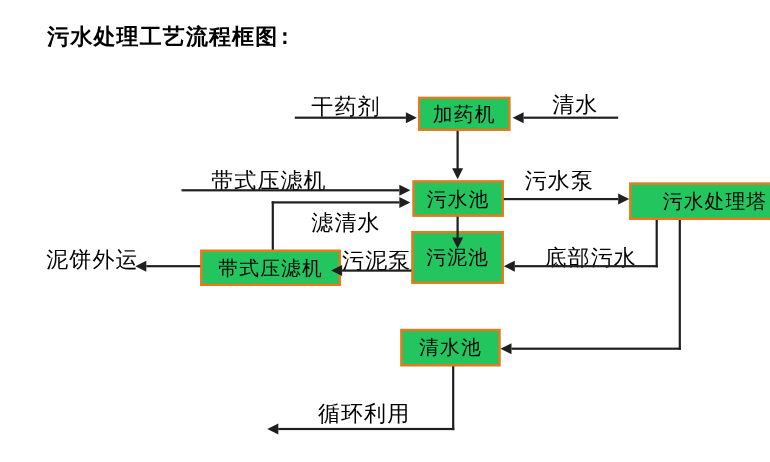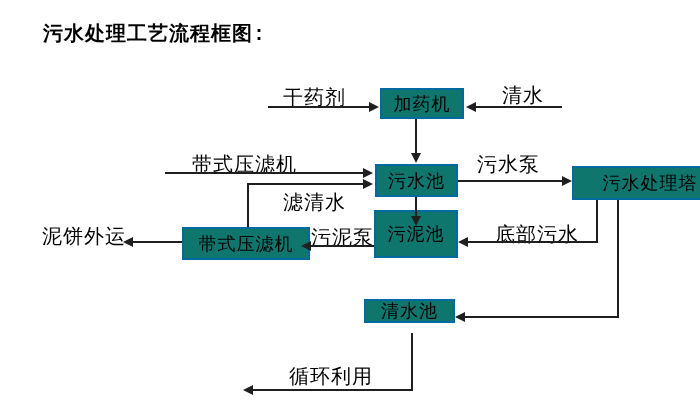--- a/index.html
+++ b/index.html
@@ -22,22 +22,22 @@
     left: 18px;
     top: 20px;
     font-size: 20px;
     font-weight: bold;
     letter-spacing: 1px;
     white-space: nowrap;
   }
   .node {
     position: absolute;
     box-sizing: border-box;
-    border: 2px solid #0369a1;
-    background: #0f766e;
+    border: 2px solid #f97316;
+    background: #22c55e;
     display: flex;
     align-items: center;
     justify-content: center;
     font-size: 18px;
     letter-spacing: 1px;
     white-space: nowrap;
   }
   .lbl {
     position: absolute;
     font-size: 20px;
@@ -78,21 +78,21 @@
 
 <div class="canvas">
 
   <div class="title">污水处理工艺流程框图:</div>
 
   <div class="node" style="left:355px; top:88px; width:84px; height:31px;">加药机</div>
   <div class="node" style="left:350px; top:164px; width:83px; height:33px;">污水池</div>
   <div class="node" style="left:547px; top:166px; width:156px; height:34px;">污水处理塔</div>
   <div class="node" style="left:349px; top:210px; width:84px; height:48px;">污泥池</div>
   <div class="node" style="left:157px; top:227px; width:128px; height:33px;">带式压滤机</div>
-  <div class="node" style="left:339px; top:299px; width:91px; height:24px;">清水池</div>
+  <div class="node" style="left:339px; top:299px; width:91px; height:34px;">清水池</div>
 
   <div class="lbl" style="left:258px; top:84px;">干药剂</div>
   <div class="lbl" style="left:477px; top:82px;">清水</div>
   <div class="lbl" style="left:167px; top:151px;">带式压滤机</div>
   <div class="lbl" style="left:258px; top:189px;">滤清水</div>
   <div class="lbl" style="left:452px; top:151px;">污水泵</div>
   <div class="lbl" style="left:470px; top:221px;">底部污水</div>
   <div class="lbl" style="left:286px; top:224px;">污泥泵</div>
   <div class="lbl" style="left:17px; top:223px;">泥饼外运</div>
   <div class="lbl" style="left:264px; top:363px;">循环利用</div>

